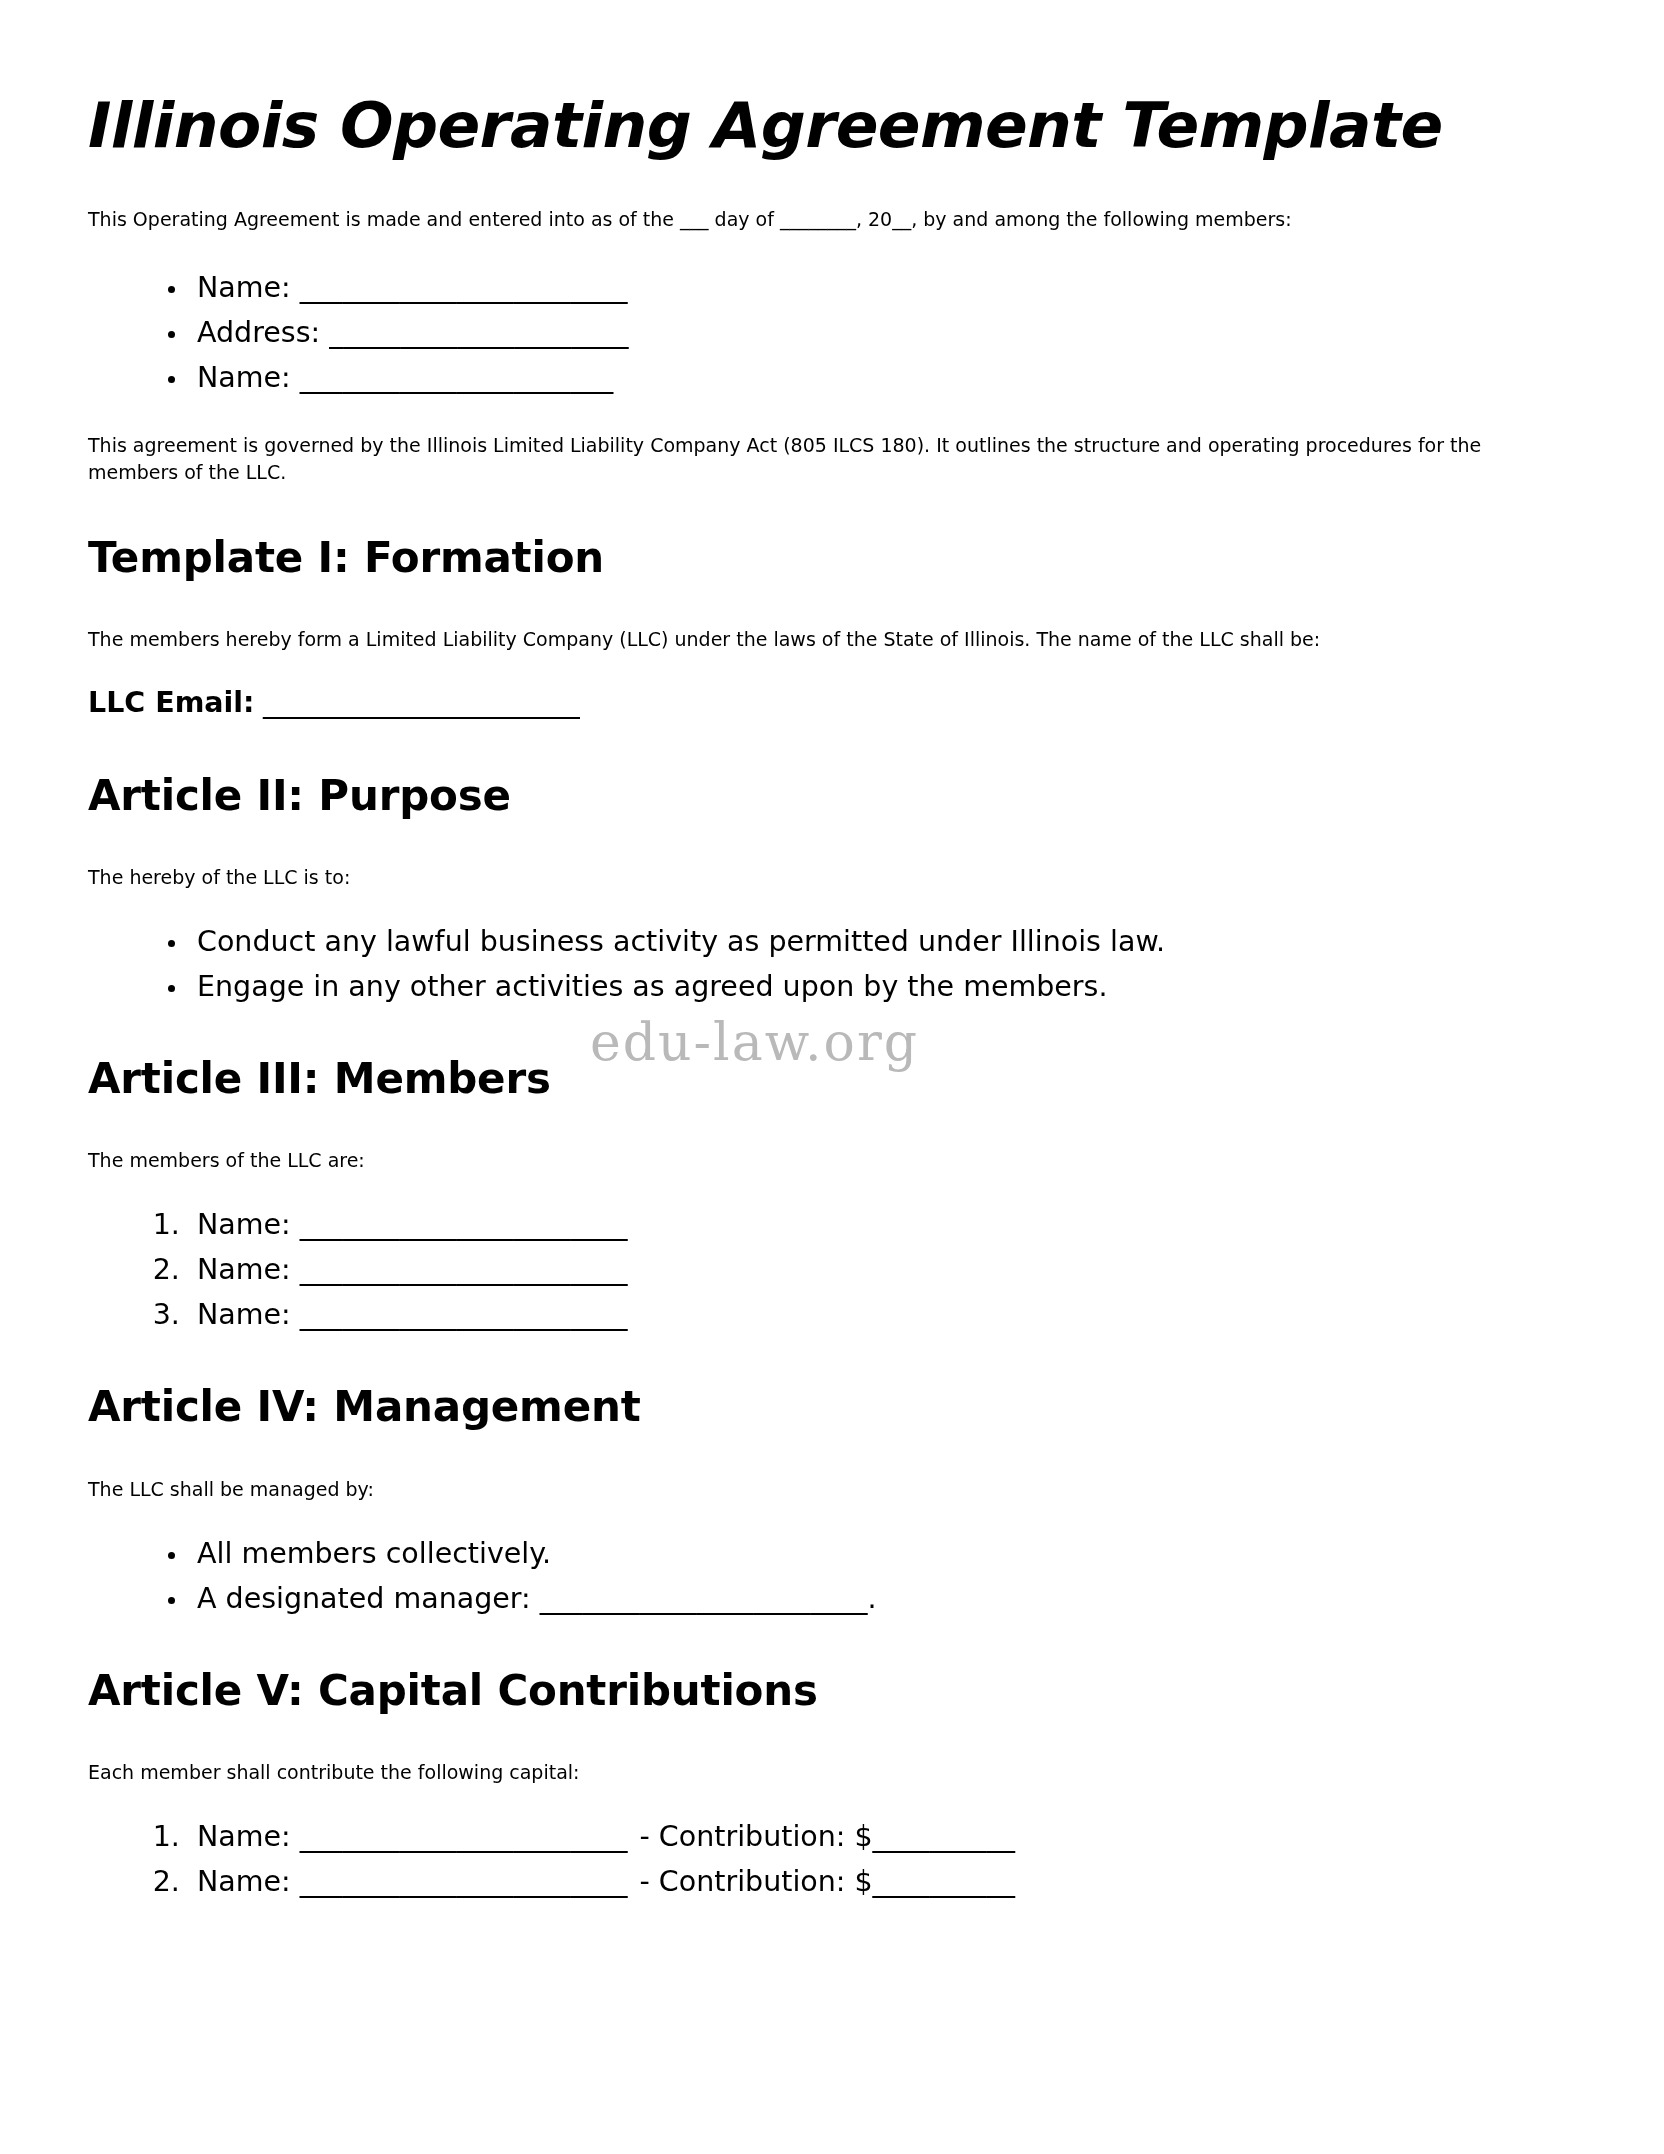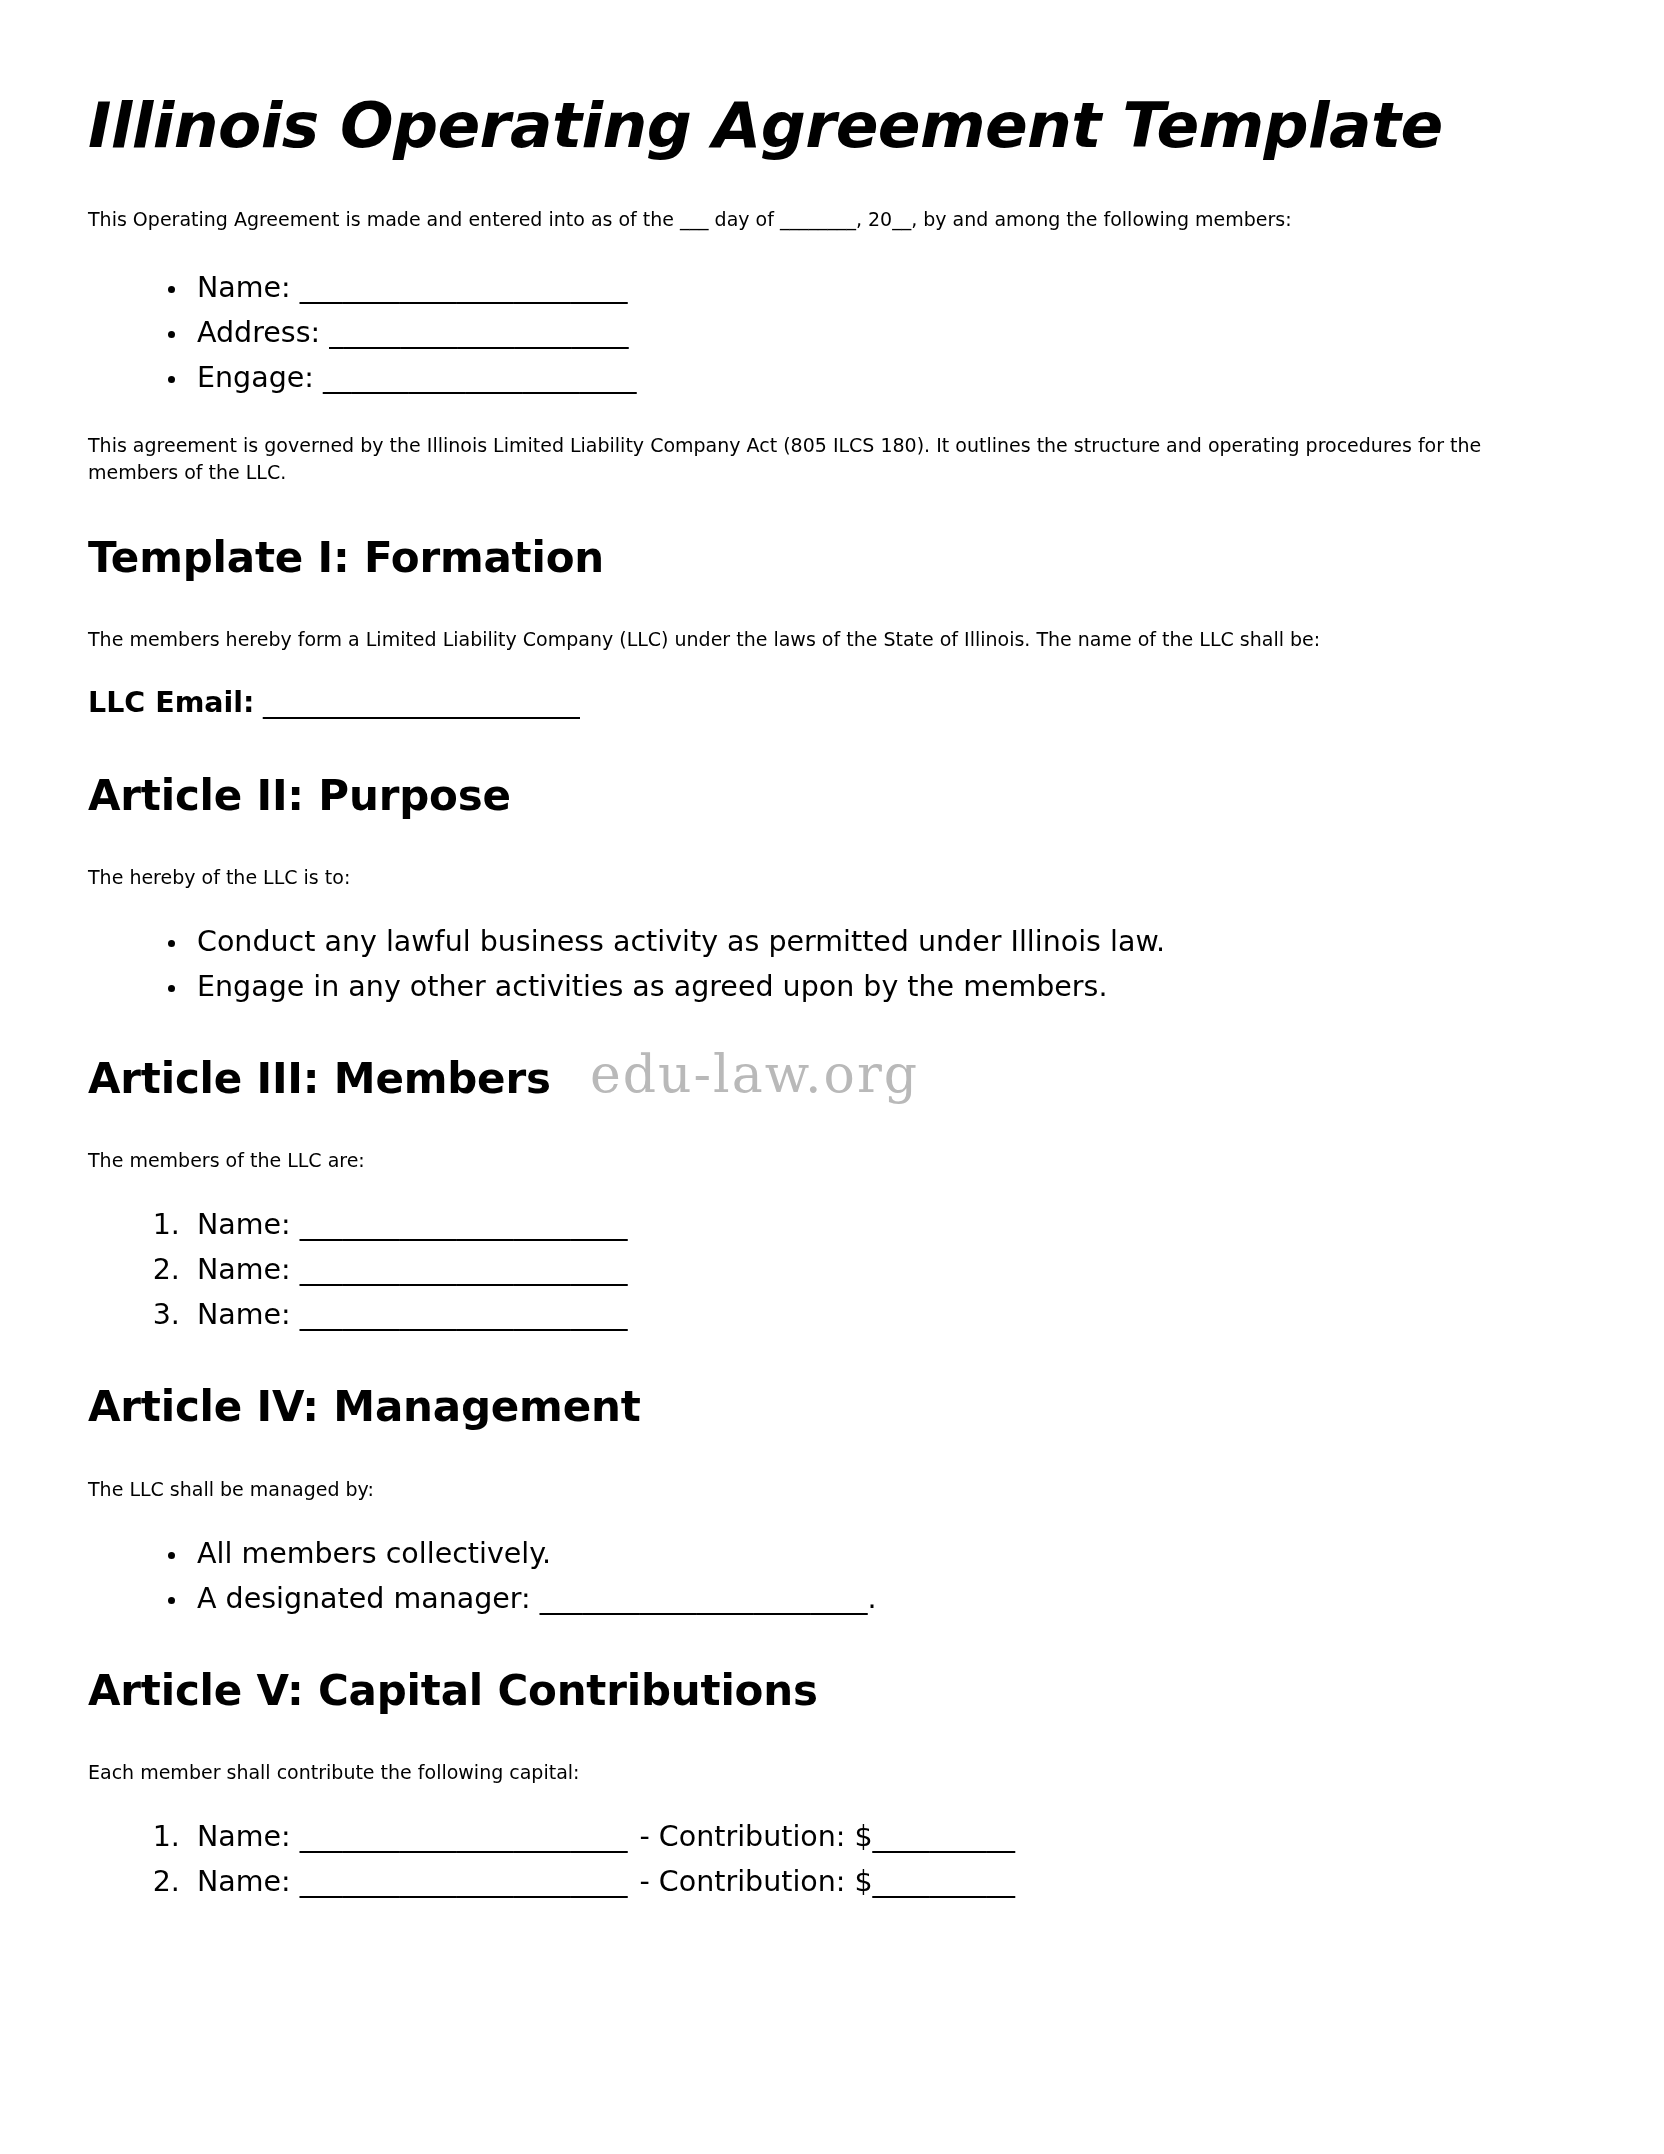--- a/index.html
+++ b/index.html
@@ -23,21 +23,21 @@
     width: 1664px;
     height: 2154px;
     box-sizing: border-box;
     padding: 92px 120px 0 88px;
   }
 
   
   .watermark {
     position: absolute;
     left: 590px;
-    top: 1044px;
+    top: 1012px;
     font-family: "DejaVu Serif", "Liberation Serif", serif;
     font-size: 52px;
     letter-spacing: 2px;
     color: #b9b9b9;
     white-space: nowrap;
     pointer-events: none;
     z-index: 5;
     font-weight: 400;
   }
 
@@ -117,21 +117,21 @@
 
   <div class="watermark">edu-law.org</div>
 
   <h1 class="doc-title">Illinois Operating Agreement Template</h1>
 
   <p class="body-text">This Operating Agreement is made and entered into as of the ___ day of ________, 20__, by and among the following members:</p>
 
   <ul class="doc-list">
     <li>Name: _______________________</li>
     <li>Address: _____________________</li>
-    <li>Engage: ______________________</li>
+    <li>Name: ______________________</li>
   </ul>
 
   <p class="body-text">This agreement is governed by the Illinois Limited Liability Company Act (805 ILCS 180). It outlines the structure and operating procedures for the members of the LLC.</p>
 
   <h2 class="article-heading">Template I: Formation</h2>
 
   <p class="body-text tight">The members hereby form a Limited Liability Company (LLC) under the laws of the State of Illinois. The name of the LLC shall be:</p>
 
   <p class="llc-name-line">
     <span>LLC Email:</span><span class="blank-rule"> _______________________</span>

